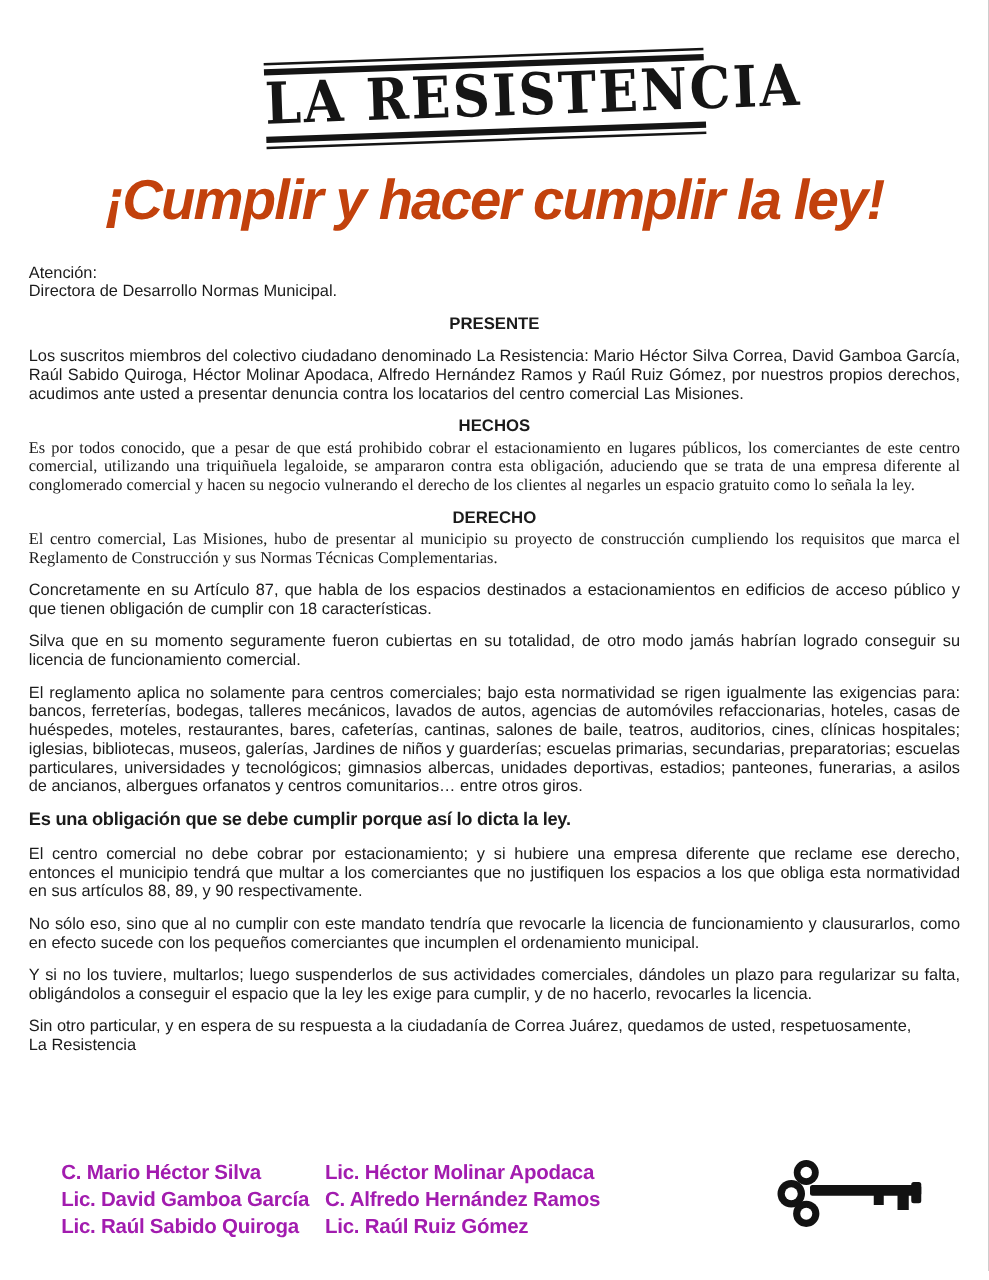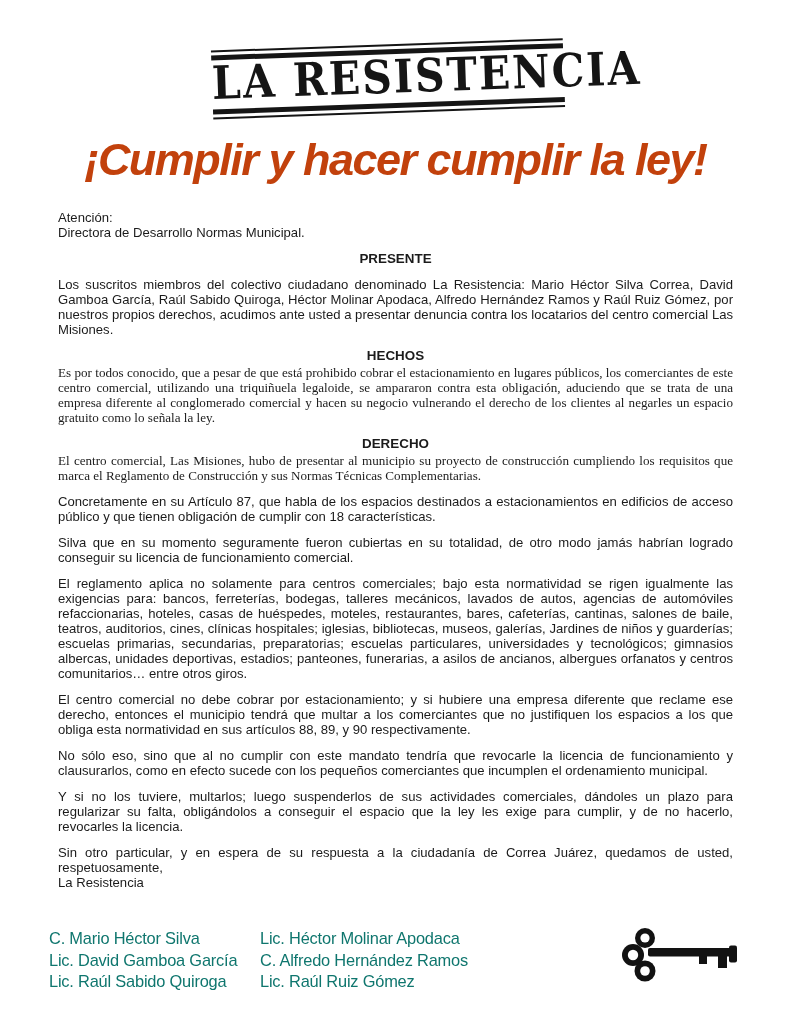--- a/index.html
+++ b/index.html
@@ -41,43 +41,43 @@
     text-align:center;
     font-weight:700;
     font-style:italic;
     font-size:45px;
     letter-spacing:-1.5px;
     line-height:1.1;
     color:#c2410c;
     white-space:nowrap;
   }
   
-  .content{padding:0 58px;font-size:13.1px;line-height:15px;}
+  .content{padding:0 23px;font-size:13.1px;line-height:15px;}
   .recipient{margin-top:25px;}
   .recipient div{line-height:15.2px;}
   .sect-head{font-weight:700;margin-top:11px;font-size:13.4px;text-align:center;}
   .para{margin:11px 0 0;text-align:justify;}
   .para.no-gap{margin-top:2px;font-family:Liberation Serif, serif;}
   .bold-statement{
     margin-top:13px;
     font-weight:700;
     font-size:14.6px;
     letter-spacing:-0.2px;
   }
   .closing{white-space:pre-line;}
   
   .signatures{
     position:absolute;
     left:49px;top:928px;
     display:flex;
-    font-weight:400;
+    font-weight:700;
     font-size:16.4px;
     line-height:21.5px;
     letter-spacing:-0.2px;
-    color:#0f766e;
+    color:#a21caf;
   }
   .sig-col{display:flex;flex-direction:column;}
   .sig-col.first{width:211px;}
   
   .key-wrap{position:absolute;left:620px;top:926px;width:118px;height:64px;}
 </style>
 </head>
 <body>
 
 <div class="page">
@@ -108,20 +108,21 @@
 
     <div class="sect-head">DERECHO</div>
     <p class="para no-gap">El centro comercial, Las Misiones, hubo de presentar al municipio su proyecto de construcción cumpliendo los requisitos que marca el Reglamento de Construcción y sus Normas Técnicas Complementarias.</p>
 
     <p class="para">Concretamente en su Artículo 87, que habla de los espacios destinados a estacionamientos en edificios de acceso público y que tienen obligación de cumplir con 18 características.</p>
 
     <p class="para">Silva que en su momento seguramente fueron cubiertas en su totalidad, de otro modo jamás habrían logrado conseguir su licencia de funcionamiento comercial.</p>
 
     <p class="para">El reglamento aplica no solamente para centros comerciales; bajo esta normatividad se rigen igualmente las exigencias para: bancos, ferreterías, bodegas, talleres mecánicos, lavados de autos, agencias de automóviles refaccionarias, hoteles, casas de huéspedes, moteles, restaurantes, bares, cafeterías, cantinas, salones de baile, teatros, auditorios, cines, clínicas hospitales; iglesias, bibliotecas, museos, galerías, Jardines de niños y guarderías; escuelas primarias, secundarias, preparatorias; escuelas particulares, universidades y tecnológicos; gimnasios albercas, unidades deportivas, estadios; panteones, funerarias, a asilos de ancianos, albergues orfanatos y centros comunitarios… entre otros giros.</p>
 
+    <div class="bold-statement">Es una obligación que se debe cumplir porque así lo dicta la ley.</div>
 
     <p class="para">El centro comercial no debe cobrar por estacionamiento; y si hubiere una empresa diferente que reclame ese derecho, entonces el municipio tendrá que multar a los comerciantes que no justifiquen los espacios a los que obliga esta normatividad en sus artículos 88, 89, y 90 respectivamente.</p>
 
     <p class="para">No sólo eso, sino que al no cumplir con este mandato tendría que revocarle la licencia de funcionamiento y clausurarlos, como en efecto sucede con los pequeños comerciantes que incumplen el ordenamiento municipal.</p>
 
     <p class="para">Y si no los tuviere, multarlos; luego suspenderlos de sus actividades comerciales, dándoles un plazo para regularizar su falta, obligándolos a conseguir el espacio que la ley les exige para cumplir, y de no hacerlo, revocarles la licencia.</p>
 
     <p class="para closing">Sin otro particular, y en espera de su respuesta a la ciudadanía de Correa Juárez, quedamos de usted, respetuosamente,
 La Resistencia</p>
 

